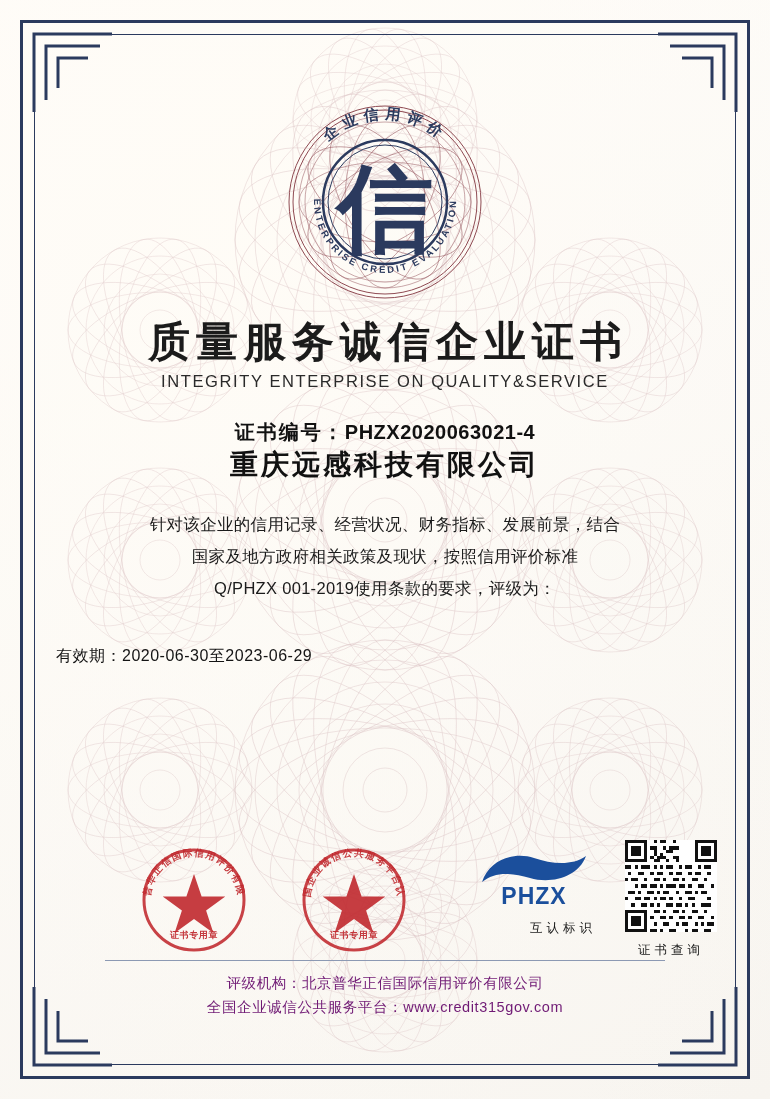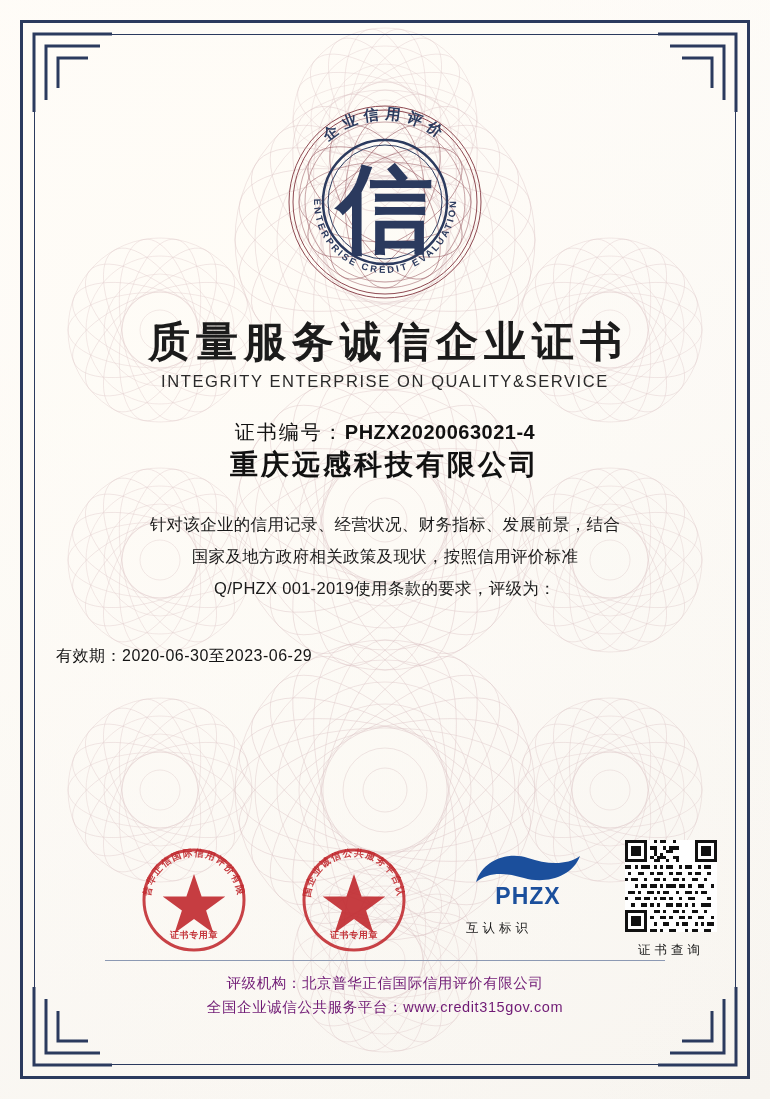--- a/index.html
+++ b/index.html
@@ -94,21 +94,21 @@
     letter-spacing: 1.6px;
     color: #2a2a2a;
   }
 
   #cert-no {
     margin-top: 28px;
     font-size: 20px;
     color: #111;
     letter-spacing: 1px;
   }
-  #cert-no .label { font-weight: normal; letter-spacing: 2px; }
+  #cert-no .label { font-weight: bold; letter-spacing: 2px; }
   #cert-no .value { font-family: Liberation Sans, sans-serif; font-weight: bold; letter-spacing: 0.5px; }
 
   #company-name {
     font-size: 28px;
     font-weight: bold;
     letter-spacing: 3px;
     color: #111;
   }
 
   #body-text {
@@ -152,21 +152,21 @@
     top: 0;
   }
   #stamp-1 { left: 78px; }
   #stamp-2 { left: 238px; }
 
   #phzx-logo {
     position: absolute;
     left: 410px;
     top: 8px;
     width: 130px;
-    text-align: left;
+    text-align: right;
   }
   #phzx-caption {
     margin-top: 6px;
     font-size: 12.5px;
     color: #1a1a1a;
     letter-spacing: 4px;
   }
 
   #qr-block {
     position: absolute;

